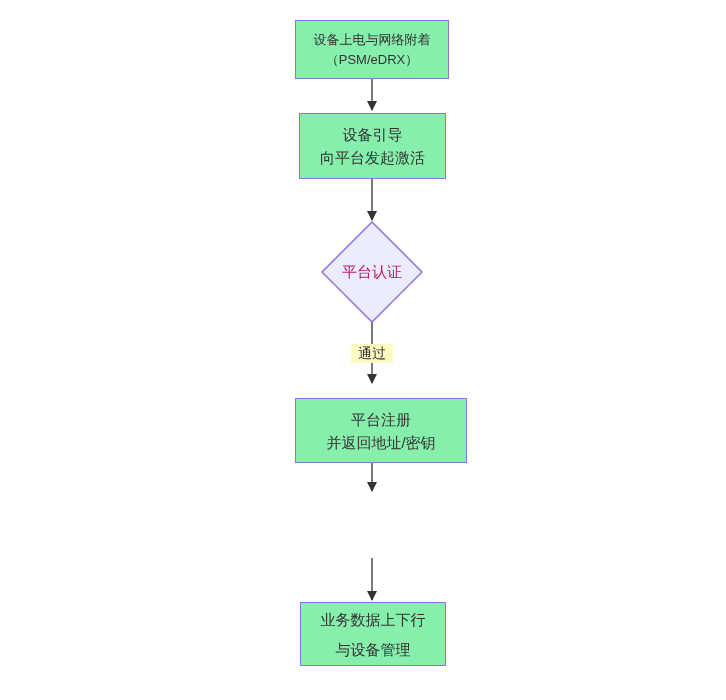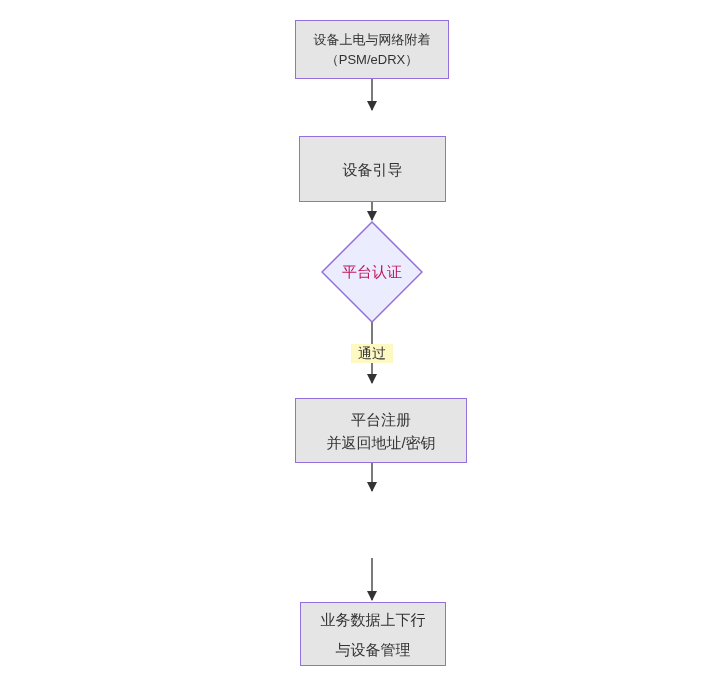--- a/index.html
+++ b/index.html
@@ -19,21 +19,21 @@
     position: absolute;
     left: 0;
     top: 0;
     width: 726px;
     height: 700px;
     z-index: 1;
   }
   .node {
     position: absolute;
     box-sizing: border-box;
-    background: #e5e5e5;
+    background: #86efac;
     border: 1.5px solid #9370DB;
     display: flex;
     flex-direction: column;
     align-items: center;
     justify-content: center;
     text-align: center;
     color: #333333;
     z-index: 2;
   }
   .node .line {
@@ -102,22 +102,23 @@
     <line x1="372" y1="322" x2="372" y2="383" stroke="#333333" stroke-width="1.3" marker-end="url(#arrowhead)"></line>
     <line x1="372" y1="450" x2="372" y2="491" stroke="#333333" stroke-width="1.3" marker-end="url(#arrowhead)"></line>
     <line x1="372" y1="558" x2="372" y2="600" stroke="#333333" stroke-width="1.3" marker-end="url(#arrowhead)"></line>
   </svg>
 
   <div class="node small" style="left:295px; top:20px; width:154px; height:59px;">
     <span class="line">设备上电与网络附着</span>
     <span class="line">（PSM/eDRX）</span>
   </div>
 
-  <div class="node" style="left:299px; top:113px; width:147px; height:66px;margin-top:23px;">
+  <div class="node" style="left:299px; top:113px; width:147px; height:66px;">
     <span class="line">设备引导</span>
+    <span class="line">向平台发起激活</span>
   </div>
 
   <div class="diamond-wrap">
     <svg width="102" height="102" viewBox="0 0 102 102" xmlns="http://www.w3.org/2000/svg">
       <polygon points="51,1 101,51 51,101 1,51" fill="#ECECFF" stroke="#9370DB" stroke-width="1.5"></polygon>
     </svg>
     <div class="diamond-label">平台认证</div>
   </div>
 
   <div class="edge-label">通过</div>

